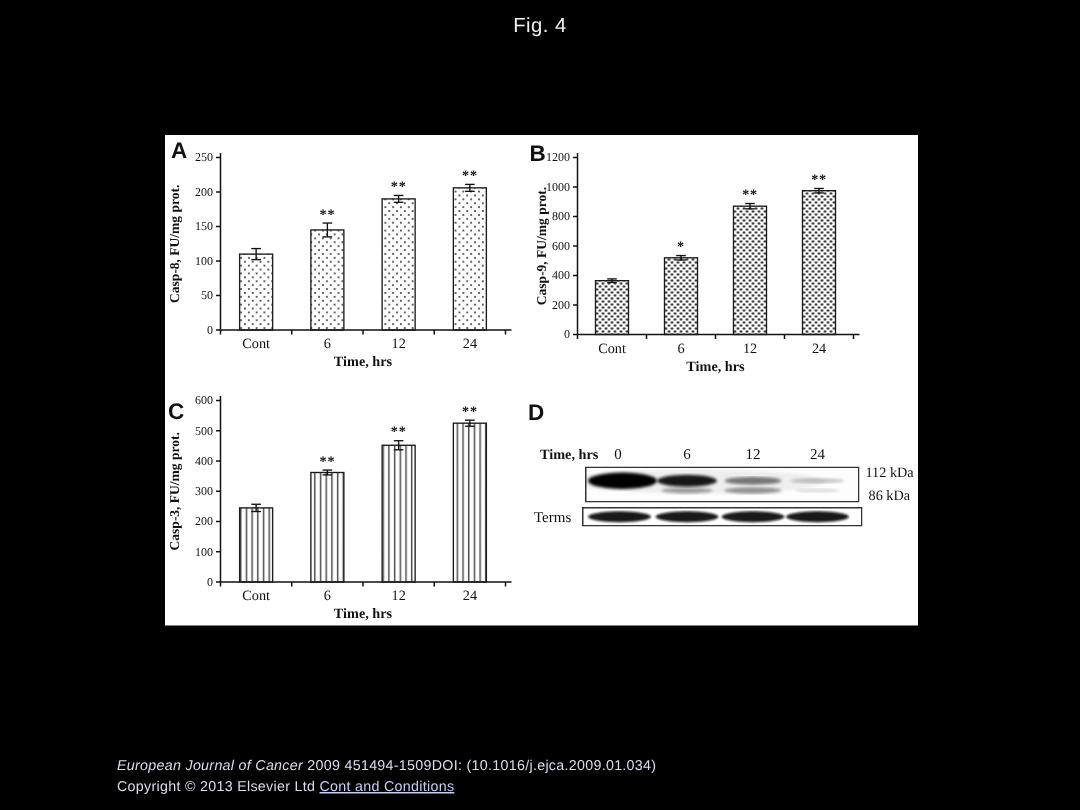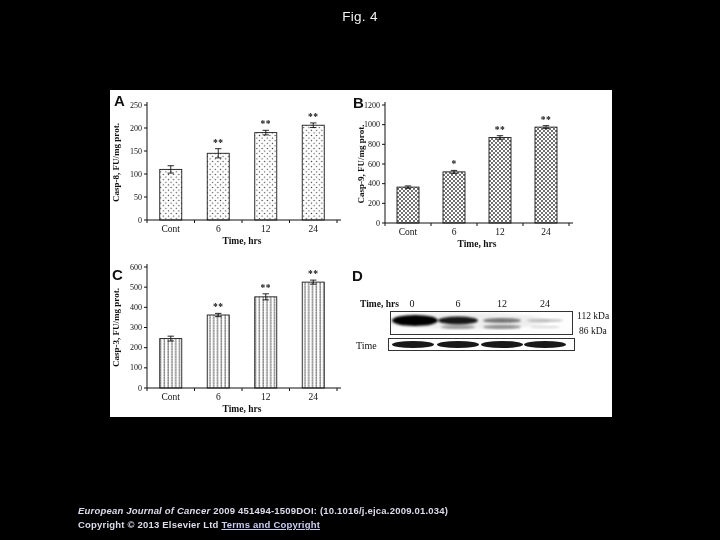--- a/index.html
+++ b/index.html
@@ -17,21 +17,21 @@
   .xlab{font:600 9.5px "Liberation Serif",serif;fill:#111;}
   .ylab{font:600 9px "Liberation Serif",serif;fill:#111;}
   .sig{font:700 9.5px "Liberation Serif",serif;fill:#111;letter-spacing:.5px;}
   
   .blot-text{position:absolute;font-family:"Liberation Serif",serif;color:#111;}
   .lane-label{width:26px;text-align:center;font-size:10px;}
   .blot-svg{position:absolute;}
   .kda-label{font-size:9.5px;text-align:center;}
   
   .footer{position:absolute;left:78px;top:504px;font-size:9.5px;line-height:14px;
-          letter-spacing:.2px;font-weight:bold;}
+          letter-spacing:.2px;}
   .footer a{text-decoration:underline;cursor:pointer;}
 </style>
 </head>
 <body style="background: rgb(0, 0, 0);">
 
 <div class="page">
 
   <div class="fig-title" style="color: rgb(242, 242, 242);">Fig. 4</div>
 
   <div class="figure-panel" style="background: rgb(255, 255, 255);">
@@ -222,34 +222,34 @@
         <ellipse cx="112" cy="9.5" rx="19" ry="2.6" fill="#050505" opacity="0.5" filter="url(#bl1)"></ellipse>
         <ellipse cx="155" cy="9.5" rx="18" ry="1.6" fill="#050505" opacity="0.21000000000000002" filter="url(#bl1)"></ellipse>
         <ellipse cx="68" cy="16" rx="17" ry="2" fill="#222" opacity="0.4" filter="url(#bl1)"></ellipse>
         <ellipse cx="112" cy="16" rx="19" ry="2.2" fill="#222" opacity="0.45" filter="url(#bl1)"></ellipse>
         <ellipse cx="155" cy="16" rx="15" ry="1.3" fill="#222" opacity="0.14" filter="url(#bl1)"></ellipse>
         <rect x="0.5" y="0.5" width="182" height="23" fill="none" stroke="#333" stroke-width="1"></rect>
       </svg>
     <div class="blot-text kda-label" style="left:467px;top:221px;">112 kDa</div>
     <div class="blot-text kda-label" style="left:469px;top:236px;font-family:Liberation Serif, serif;">86 kDa</div>
 
-    <div class="blot-text" style="left:246px;top:250px;font-size:10px;">Time</div>
+    <div class="blot-text" style="left:246px;top:250px;font-size:10px;">Terms</div>
     <svg class="blot-svg" style="left:278px;top:248px;width:187px;height:13px;" viewBox="0 0 187 13">
         <defs>
           <filter id="bl2">
             <feGaussianBlur stdDeviation="0.6"></feGaussianBlur>
           </filter>
         </defs>
         <rect x="0" y="0" width="187" height="13" fill="#fff"></rect>
         <ellipse cx="25" cy="6.5" rx="21" ry="3.6" fill="#0a0a0a" opacity="0.95" filter="url(#bl2)"></ellipse>
         <ellipse cx="70" cy="6.5" rx="21" ry="3.6" fill="#0a0a0a" opacity="0.95" filter="url(#bl2)"></ellipse>
         <ellipse cx="114" cy="6.5" rx="21" ry="3.6" fill="#0a0a0a" opacity="0.95" filter="url(#bl2)"></ellipse>
         <ellipse cx="157" cy="6.5" rx="21" ry="3.6" fill="#0a0a0a" opacity="0.95" filter="url(#bl2)"></ellipse>
         <rect x="0.5" y="0.5" width="186" height="12" fill="none" stroke="#333" stroke-width="1"></rect>
       </svg>
   </div>
 
   <div class="footer" style="color: rgb(220, 220, 236);">
     <div><i>European Journal of Cancer</i><span> 2009 451494-1509DOI: (10.1016/j.ejca.2009.01.034)</span></div>
-    <div><span>Copyright © 2013 Elsevier Ltd </span><a style="color: rgb(201, 205, 242);">Terms and Copyright</a></div>
+    <div><span>Copyright © 2013 Elsevier Ltd </span><a style="color: rgb(201, 205, 242);">Cont and Conditions</a></div>
   </div>
 
 </div>
 
 </body></html>

